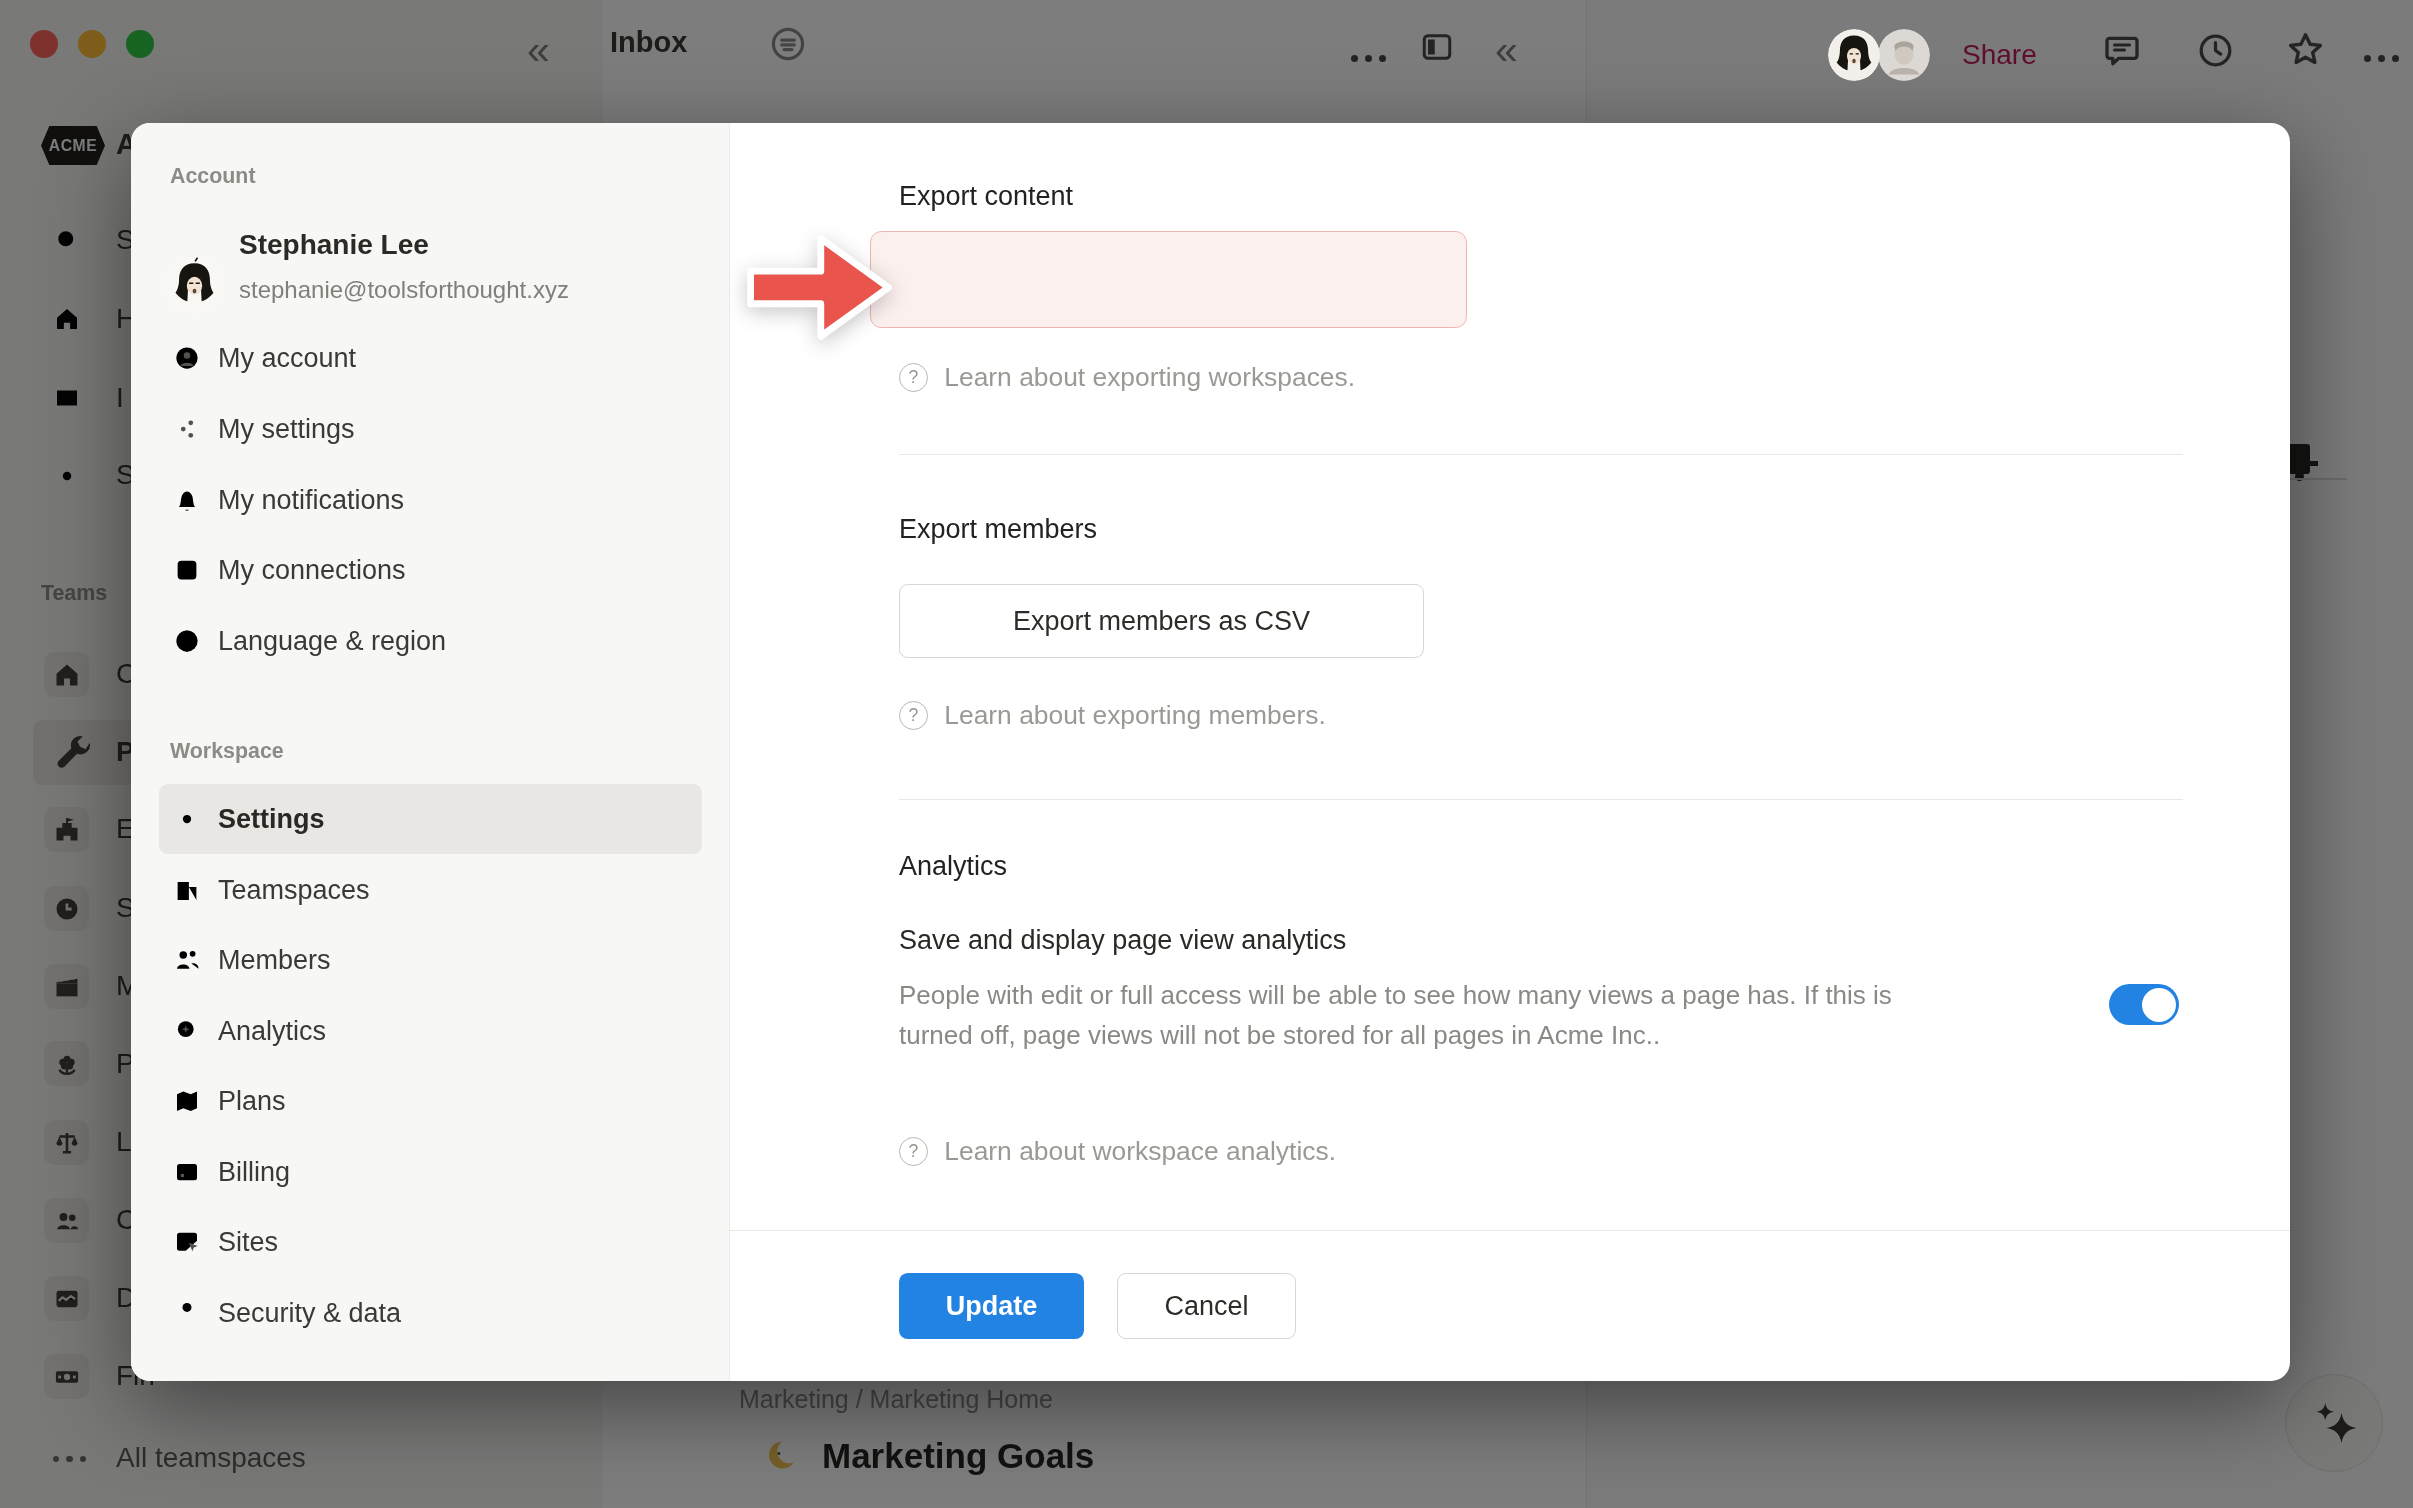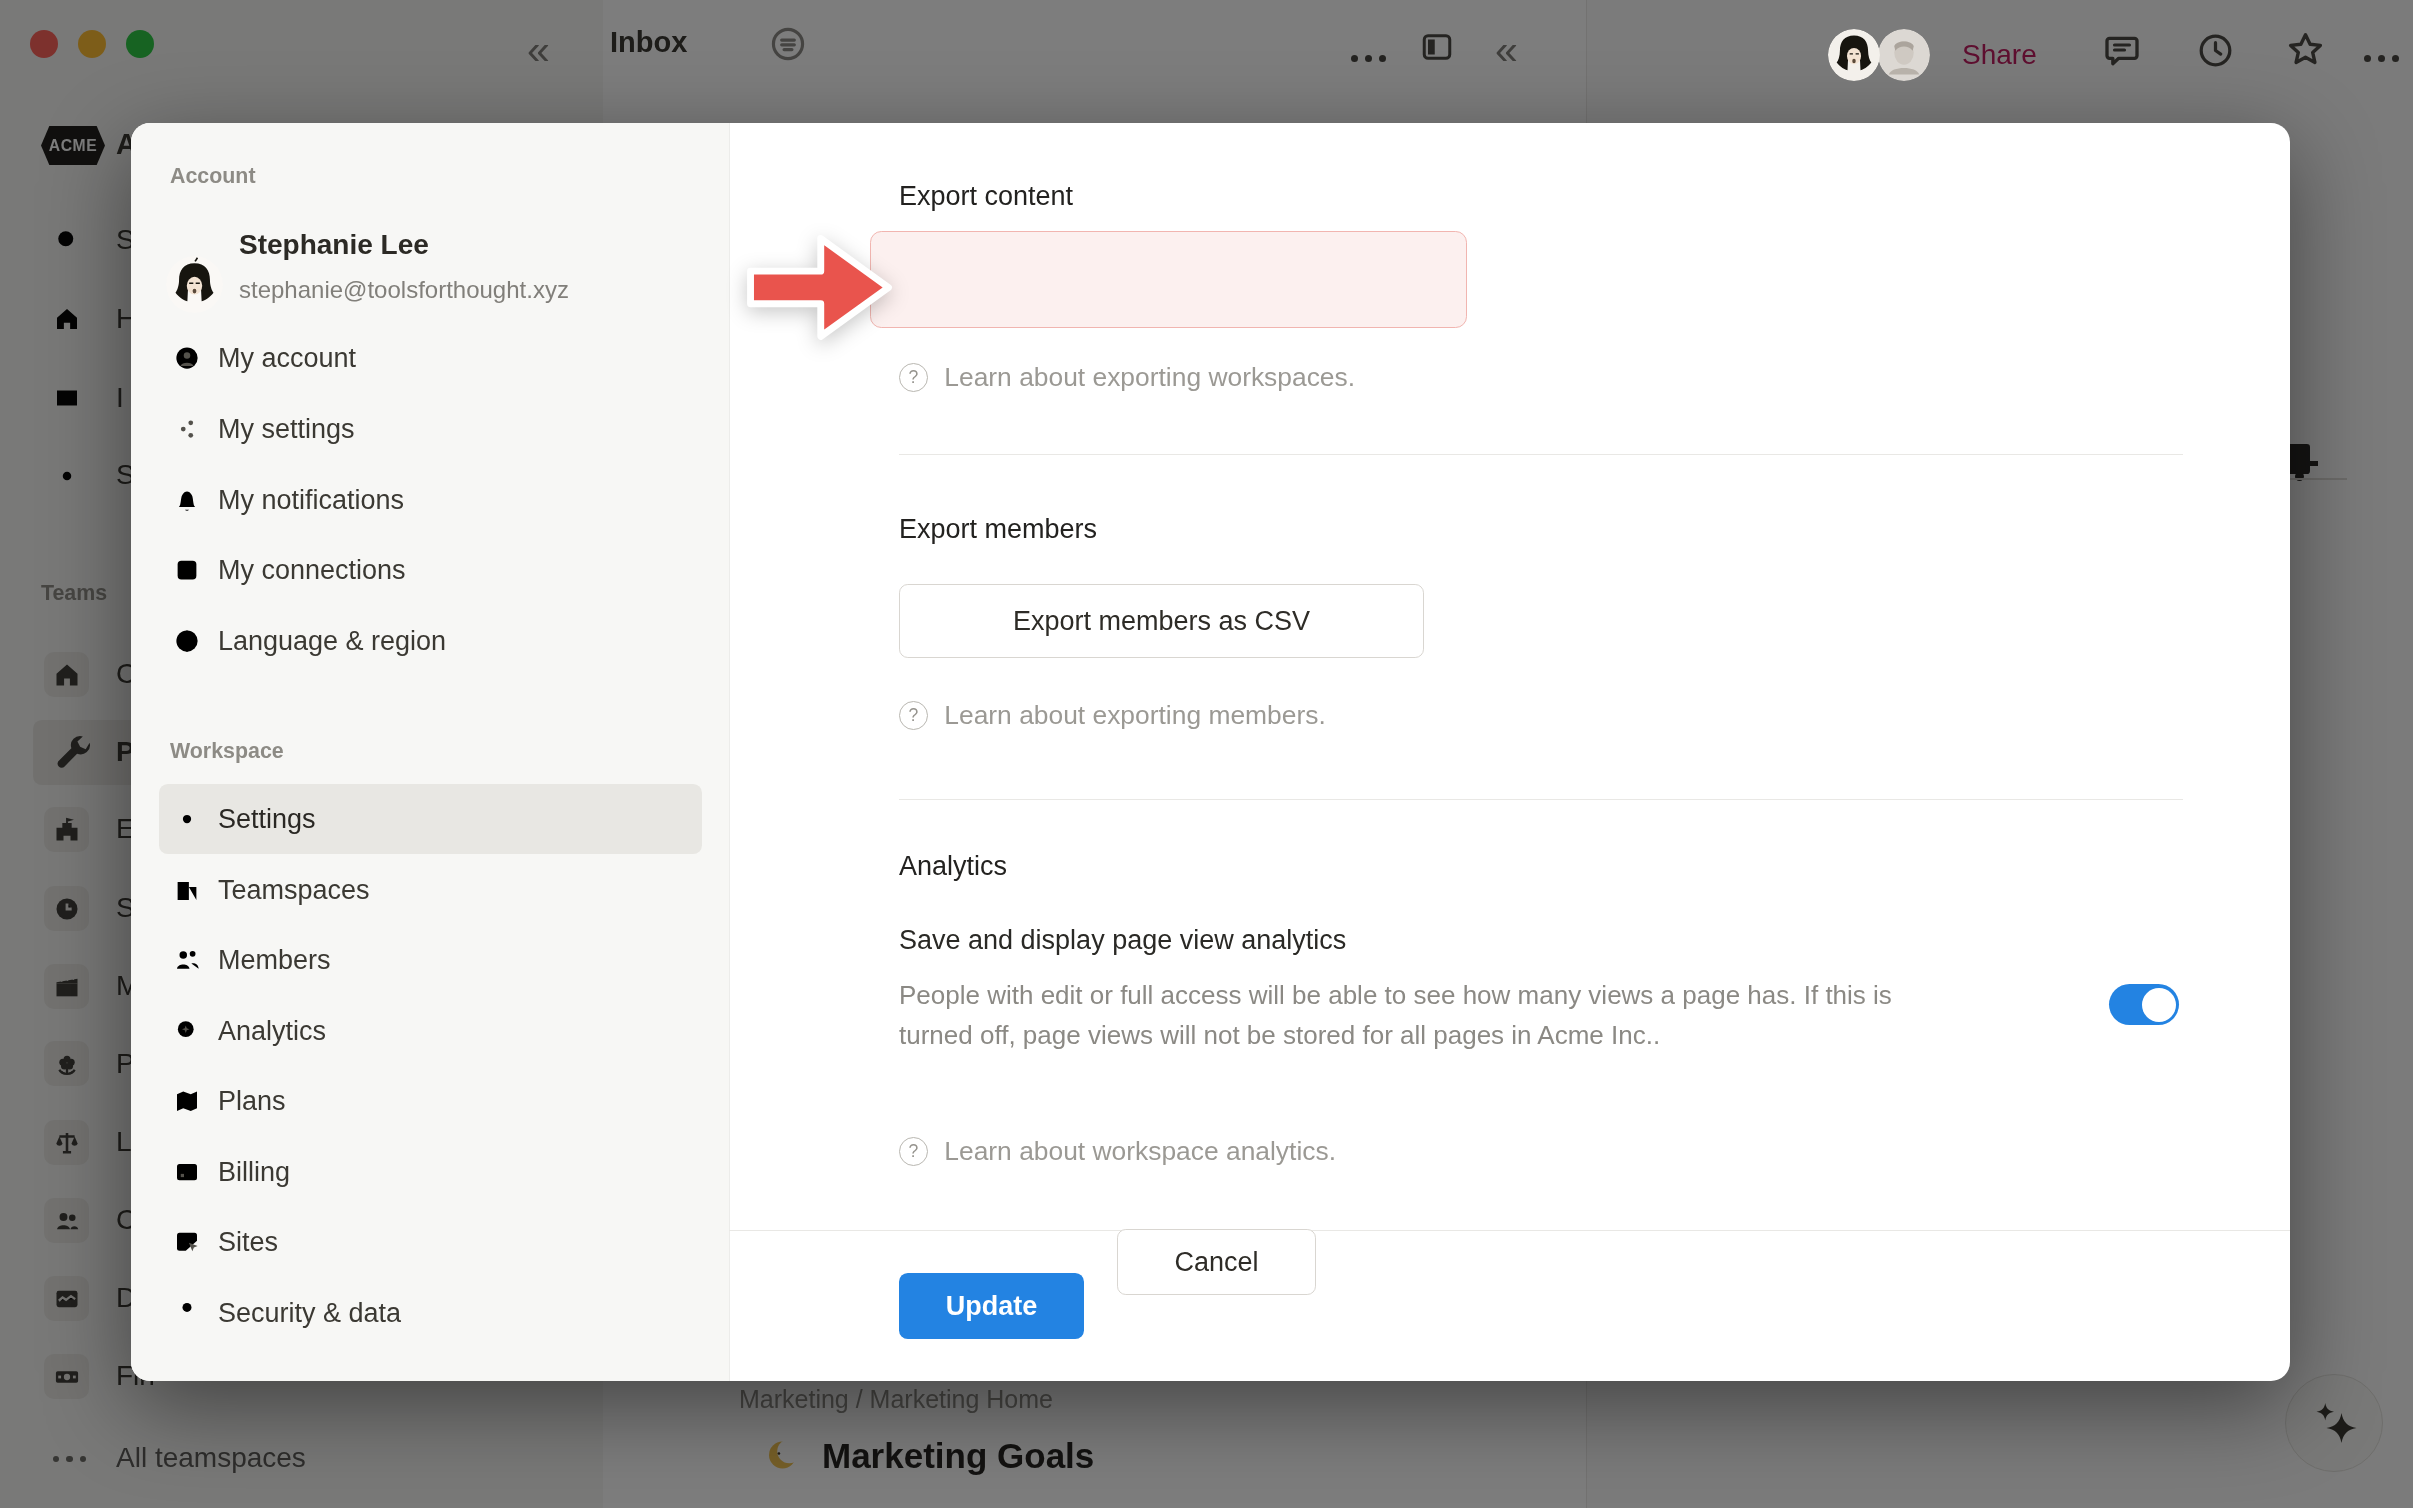--- a/index.html
+++ b/index.html
@@ -39,41 +39,41 @@
   
   .modal{left:131px;top:123px;width:2159px;height:1258px;background:#fff;border-radius:19px;
     box-shadow:0 25px 88px rgba(0,0,0,.45);overflow:hidden;}
   .m-side{left:0;top:0;width:598px;height:1258px;background:#f7f7f5;border-right:0.9px solid #ececea;}
   .m-head{left:39px;font-size:21.4px;font-weight:600;color:#8d8b85;}
   .m-item{left:28px;width:543px;height:70px;border-radius:8.8px;display:flex;align-items:center;padding-left:12.6px;box-sizing:border-box;color:#3b3933;}
   .m-item .mi{width:30px;height:30px;color:#54524c;margin-right:16.3px;flex:0 0 auto;}
   .m-item .mi svg{width:30px;height:30px;}
   .m-item .lbl{font-size:27px;font-weight:500;white-space:nowrap;}
   .m-item.sel{background:#e8e7e3;}
-  .m-item.sel .lbl{font-weight:400;color:#2a2824;}
+  .m-item.sel .lbl{font-weight:700;color:#2a2824;}
   .m-item.sel .mi{color:#35332d;}
   .uname{font-size:28px;font-weight:600;color:#2c2a25;white-space:nowrap;}
   .uemail{font-size:24px;color:#817f7a;white-space:nowrap;}
   .m-content{left:598px;top:0;width:1561px;height:1258px;}
   .c-h{left:170px;font-size:27px;font-weight:500;color:#232220;white-space:nowrap;}
   .hl-box{left:141px;top:108px;width:597px;height:97px;border-radius:11.3px;background:#fcf0ef;border:1.9px solid #f1b5b0;box-sizing:border-box;}
   .btn{display:flex;align-items:center;justify-content:center;font-size:27px;color:#2e2c27;
     border-radius:8.8px;box-sizing:border-box;white-space:nowrap;}
   .btn.light{background:#fff;border:1.9px solid #d9d6d1;}
   .exp-btn{left:158px;top:119px;width:563px;height:75px;background:#fdf7f6;border:1.9px solid #d7d3cf;}
   .help{display:flex;align-items:center;color:#9b9994;}
   .help .q{width:29px;height:29px;border-radius:50%;border:1.9px solid #b9b7b1;box-sizing:border-box;
     display:flex;align-items:center;justify-content:center;font-size:17.6px;color:#96948e;margin-right:16.3px;flex:0 0 auto;}
   .help .t{font-size:26.4px;white-space:nowrap;}
   .hr{height:1.3px;background:#e9e8e5;}
   .desc{left:170px;width:1006px;font-size:26px;line-height:40px;color:#8b8984;}
   .toggle{left:1380px;top:861px;width:70px;height:41px;border-radius:21px;background:#2383e2;}
   .toggle .knob{position:absolute;left:33px;top:3.8px;width:34px;height:34px;border-radius:50%;background:#fff;}
   .upd{left:170px;top:1150px;width:185px;height:66px;background:#2383e2;color:#fff;font-weight:700;}
-  .cnc{left:388px;top:1106px;width:199px;height:66px;}
+  .cnc{left:388px;top:1150px;width:179px;height:66px;}
   .arrow{left:744px;top:231px;filter:drop-shadow(0 5px 10px rgba(0,0,0,.22));}
 </style>
 </head>
 <body>
 
 <div class="screen">
 
   <div class="abs main-bg"></div>
   <div class="abs right-panel"></div>
   <div class="abs side-bg"></div>

